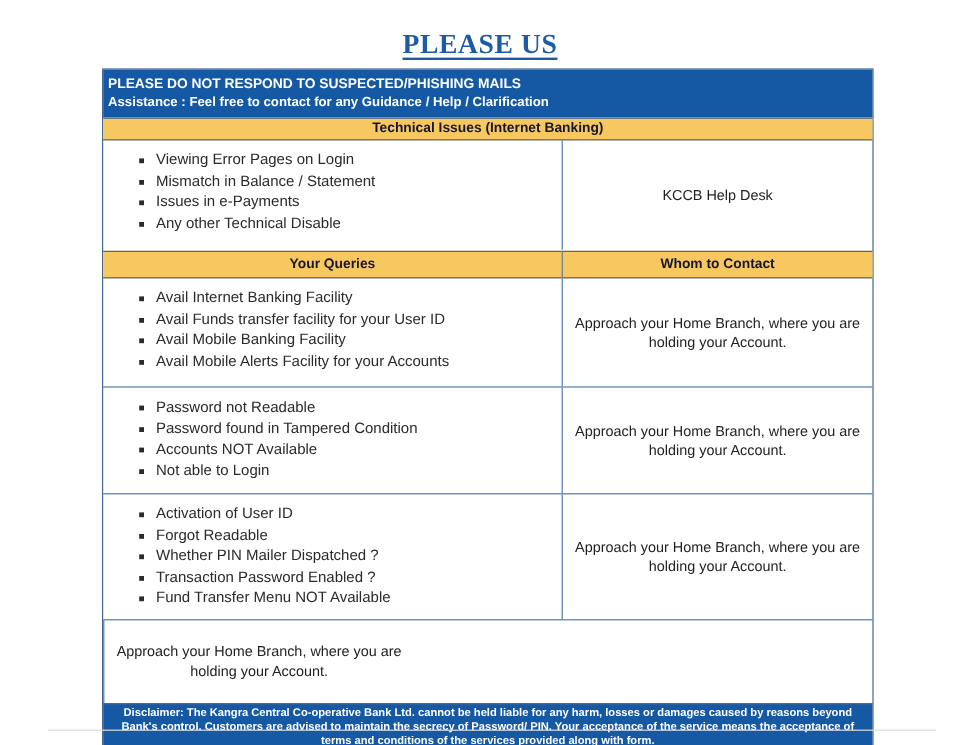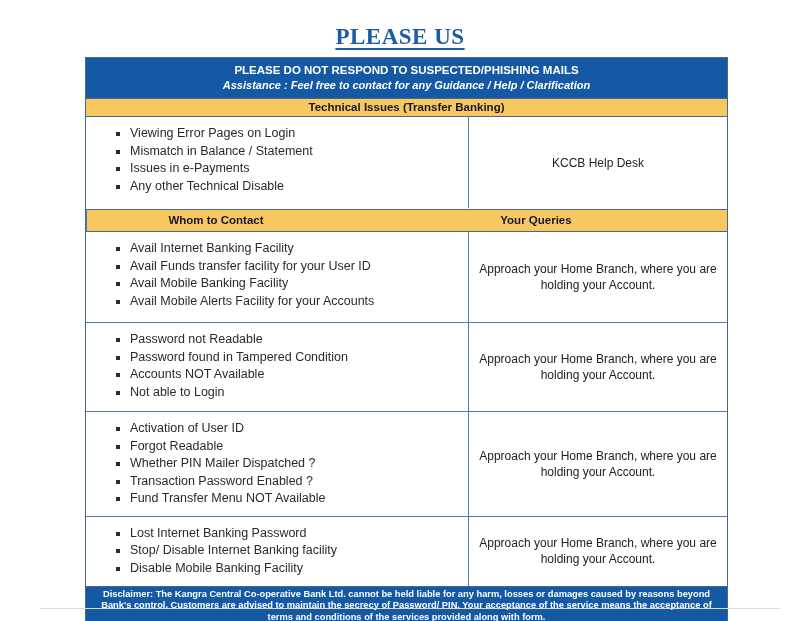--- a/index.html
+++ b/index.html
@@ -27,26 +27,26 @@
   }
   .tbl {
     margin-left: 85px;
     width: 643px;
     border: 1px solid #44688f;
     background: #fff;
   }
   .notice-band {
     background: #1559a4;
     color: #ffffff;
-    text-align: center;
+    text-align: left;
     font-weight: bold;
     padding: 5px 4px 6px 4px;
   }
   .notice-band .l1 { font-size: 11.5px; line-height: 15px; }
-  .notice-band .l2 { font-size: 11px;   line-height: 14px; font-style: italic; }
+  .notice-band .l2 { font-size: 11px;   line-height: 14px; }
   .gold-band {
     background: #f8c860;
     border-top: 1px solid #44688f;
     border-bottom: 1px solid #44688f;
     color: #16162e;
     font-weight: bold;
     font-size: 11.5px;
     text-align: center;
     padding: 2px 0 3px 0;
   }
@@ -120,39 +120,39 @@
   <span>PLEASE US</span>
 </div>
 
 <div class="tbl">
 
   <div class="notice-band">
     <div class="l1">PLEASE DO NOT RESPOND TO SUSPECTED/PHISHING MAILS</div>
     <div class="l2">Assistance : Feel free to contact for any Guidance / Help / Clarification</div>
   </div>
 
-  <div class="gold-band">Technical Issues (Transfer Banking)</div>
+  <div class="gold-band">Technical Issues (Internet Banking)</div>
 
   <div class="two-col r-technical">
     <div class="cell-left">
       <ul class="qlist">
         <li>Viewing Error Pages on Login</li>
         <li>Mismatch in Balance / Statement</li>
         <li>Issues in e-Payments</li>
         <li>Any other Technical Disable</li>
       </ul>
     </div>
     <div class="cell-right">
       <div>KCCB Help Desk</div>
     </div>
   </div>
 
   <div class="hdr-gold">
+    <div class="h h1">Your Queries</div>
     <div class="h h2">Whom to Contact</div>
-    <div class="h h1">Your Queries</div>
   </div>
 
   <div class="two-col r-q0">
     <div class="cell-left">
       <ul class="qlist">
         <li>Avail Internet Banking Facility</li>
         <li>Avail Funds transfer facility for your User ID</li>
         <li>Avail Mobile Banking Facility</li>
         <li>Avail Mobile Alerts Facility for your Accounts</li>
       </ul>
@@ -179,27 +179,20 @@
         <li>Forgot Readable</li>
         <li>Whether PIN Mailer Dispatched ?</li>
         <li>Transaction Password Enabled ?</li>
         <li>Fund Transfer Menu NOT Available</li>
       </ul>
     </div>
     <div class="cell-right">Approach your Home Branch, where you are holding your Account.</div>
   </div>
 
   <div class="two-col row-sep r-q3">
-    <div class="cell-left">
-      <ul class="qlist">
-        <li>Lost Internet Banking Password</li>
-        <li>Stop/ Disable Internet Banking facility</li>
-        <li>Disable Mobile Banking Facility</li>
-      </ul>
-    </div>
     <div class="cell-right">Approach your Home Branch, where you are holding your Account.</div>
   </div>
 
   <div class="disclaimer-band">Disclaimer: The Kangra Central Co-operative Bank Ltd. cannot be held liable for any harm, losses or damages caused by reasons beyond Bank's control. Customers are advised to maintain the secrecy of Password/ PIN. Your acceptance of the service means the acceptance of terms and conditions of the services provided along with form.</div>
 
 </div>
 
 <div class="bottom-rule"></div>
 
 </body></html>

